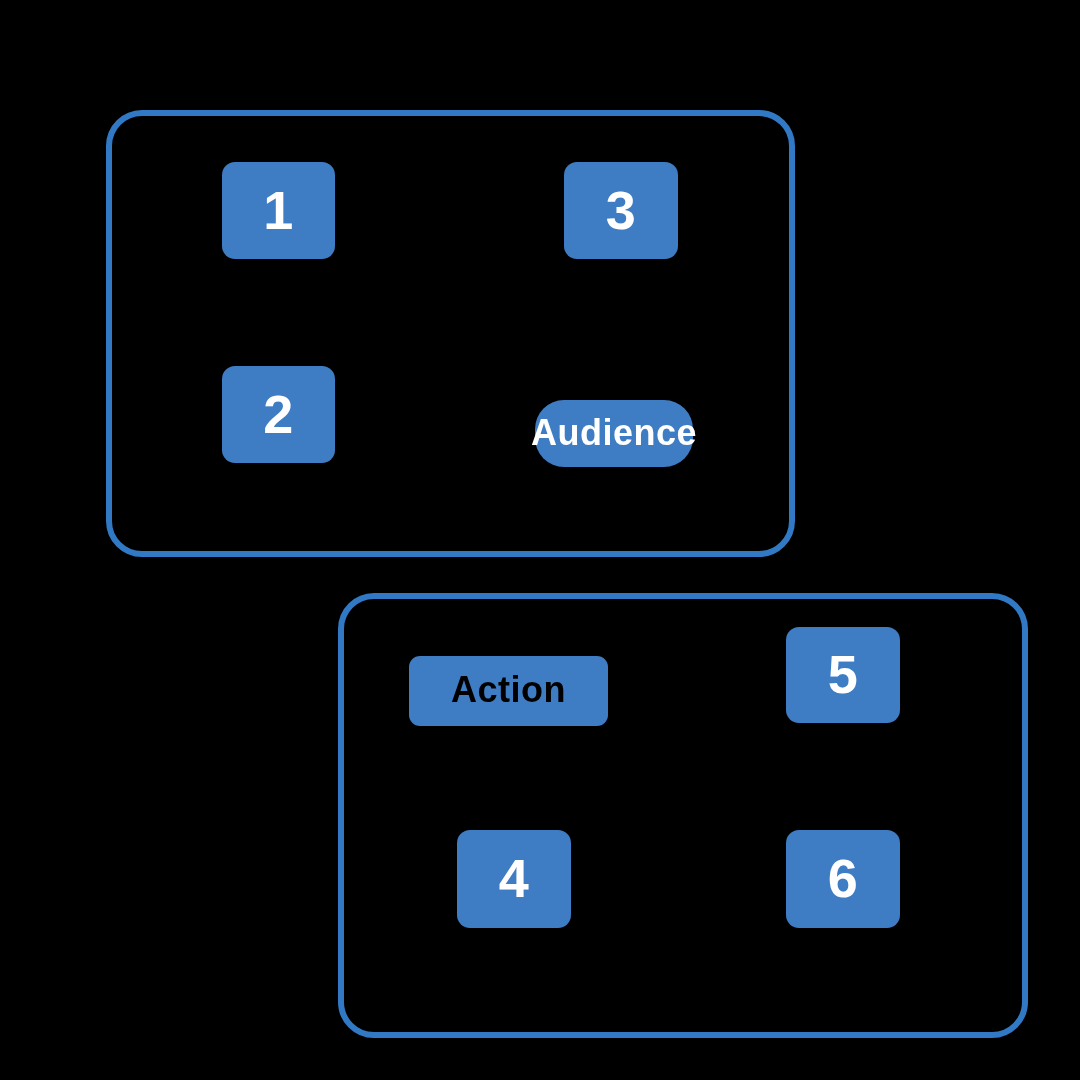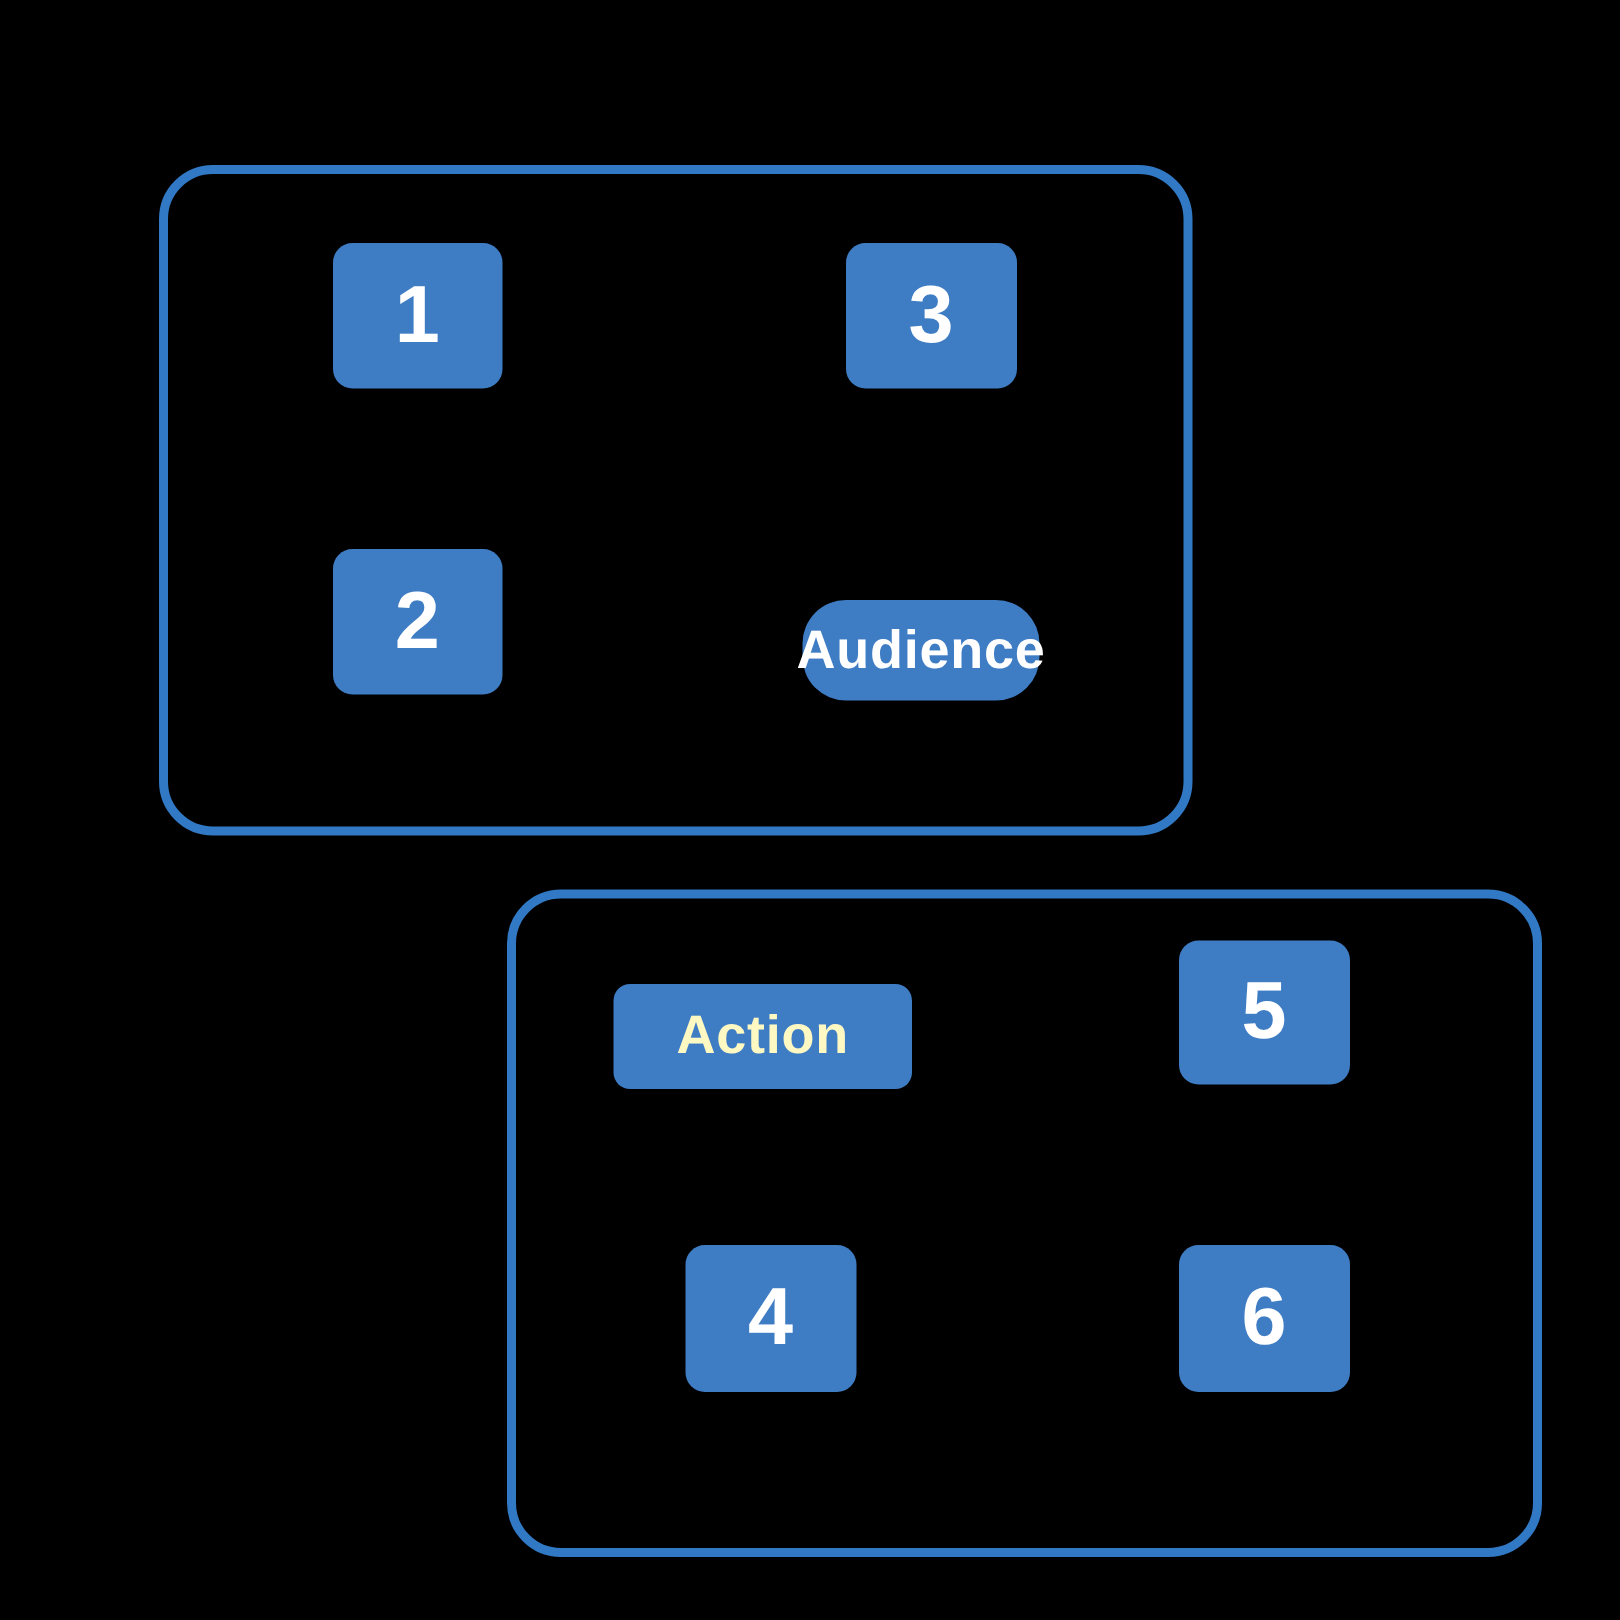--- a/index.html
+++ b/index.html
@@ -67,21 +67,21 @@
     </div>
     <div class="node square" style="left: 564px; top: 162px; width: 114px; height: 97px; background: rgb(62, 124, 196); color: rgb(255, 255, 255);">
       <span class="node-label">3</span>
     </div>
     <div class="node square" style="left: 222px; top: 366px; width: 113px; height: 97px; background: rgb(62, 124, 196); color: rgb(255, 255, 255);">
       <span class="node-label">2</span>
     </div>
     <div class="node pill" style="left: 535px; top: 400px; width: 158px; height: 67px; background: rgb(62, 124, 196); color: rgb(255, 255, 255); border-radius: 29px;">
       <span class="node-label">Audience</span>
     </div>
-    <div class="node pill" style="left: 409px; top: 656px; width: 199px; height: 70px; background: rgb(62, 124, 196); color: #fef9c3;">
+    <div class="node pill" style="left: 409px; top: 656px; width: 199px; height: 70px; background: rgb(62, 124, 196); color: #000000;">
       <span class="node-label">Action</span>
     </div>
     <div class="node square" style="left: 786px; top: 627px; width: 114px; height: 96px; background: rgb(62, 124, 196); color: rgb(255, 255, 255);">
       <span class="node-label">5</span>
     </div>
     <div class="node square" style="left: 457px; top: 830px; width: 114px; height: 98px; background: rgb(62, 124, 196); color: rgb(255, 255, 255);">
       <span class="node-label">4</span>
     </div>
     <div class="node square" style="left: 786px; top: 830px; width: 114px; height: 98px; background: rgb(62, 124, 196); color: rgb(255, 255, 255);">
       <span class="node-label">6</span>

